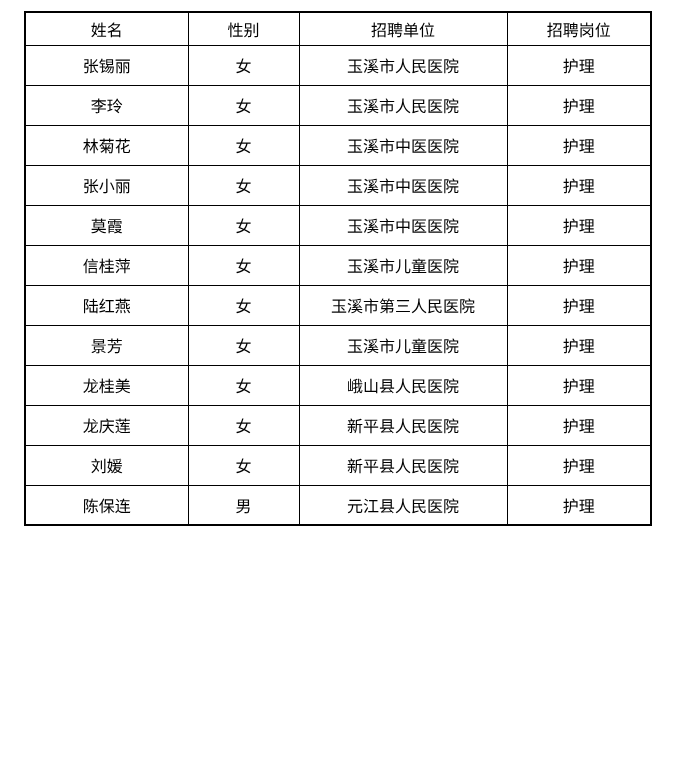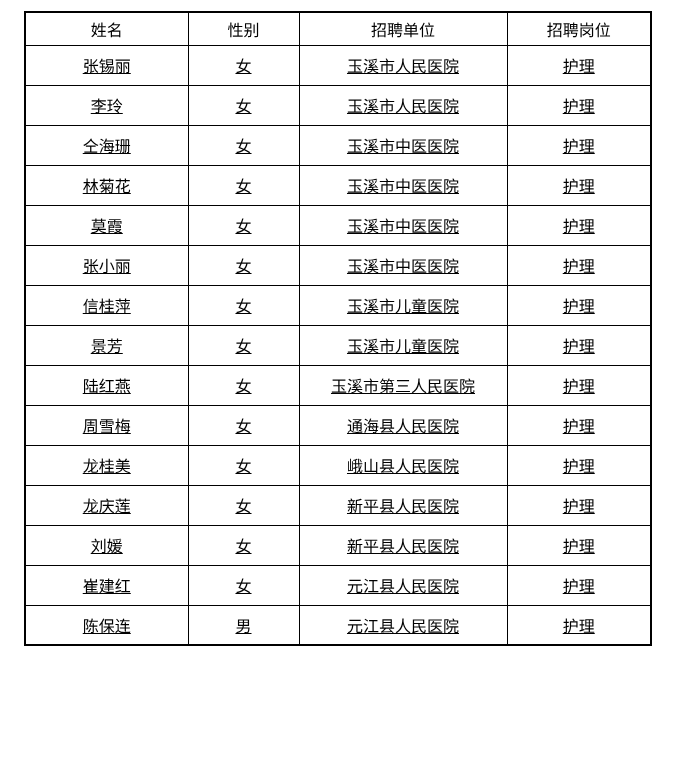--- a/index.html
+++ b/index.html
@@ -32,21 +32,21 @@
     text-align: center;
     vertical-align: middle;
     font-size: 16px;
     font-weight: normal;
     padding: 0;
     overflow: hidden;
     white-space: nowrap;
     color: #000000;
   }
   table.roster thead tr { height: 33px; margin-left: 48px; }
-  table.roster tbody tr { height: 40px; text-decoration: underline; }
+  table.roster tbody tr { height: 40px; }
   col.c1 { width: 163px; }
   col.c2 { width: 111px; }
   col.c3 { width: 208px; }
   col.c4 { width: 144px; }
 </style>
 </head>
 <body style="background: rgb(255, 255, 255); color: rgb(0, 0, 0);">
 
 <div class="table-wrap">
   <table class="roster">
@@ -71,65 +71,53 @@
           <td>玉溪市人民医院</td>
           <td>护理</td>
         </tr>
         <tr>
           <td>李玲</td>
           <td>女</td>
           <td>玉溪市人民医院</td>
           <td>护理</td>
         </tr>
         <tr>
-          <td>仝海珊</td>
+          <td>林菊花</td>
           <td>女</td>
           <td>玉溪市中医医院</td>
           <td>护理</td>
         </tr>
         <tr>
-          <td>林菊花</td>
+          <td>张小丽</td>
           <td>女</td>
           <td>玉溪市中医医院</td>
           <td>护理</td>
         </tr>
         <tr>
           <td>莫霞</td>
           <td>女</td>
           <td>玉溪市中医医院</td>
           <td>护理</td>
         </tr>
         <tr>
-          <td>张小丽</td>
-          <td>女</td>
-          <td>玉溪市中医医院</td>
-          <td>护理</td>
-        </tr>
-        <tr>
           <td>信桂萍</td>
-          <td>女</td>
-          <td>玉溪市儿童医院</td>
-          <td>护理</td>
-        </tr>
-        <tr>
-          <td>景芳</td>
           <td>女</td>
           <td>玉溪市儿童医院</td>
           <td>护理</td>
         </tr>
         <tr>
           <td>陆红燕</td>
           <td>女</td>
           <td>玉溪市第三人民医院</td>
           <td>护理</td>
         </tr>
         <tr>
-          <td>周雪梅</td>
+          <td>景芳</td>
           <td>女</td>
-          <td>通海县人民医院</td>
+          <td>玉溪市儿童医院</td>
           <td>护理</td>
         </tr>
         <tr>
           <td>龙桂美</td>
           <td>女</td>
           <td>峨山县人民医院</td>
           <td>护理</td>
         </tr>
         <tr>
           <td>龙庆莲</td>
@@ -137,26 +125,20 @@
           <td>新平县人民医院</td>
           <td>护理</td>
         </tr>
         <tr>
           <td>刘媛</td>
           <td>女</td>
           <td>新平县人民医院</td>
           <td>护理</td>
         </tr>
         <tr>
-          <td>崔建红</td>
-          <td>女</td>
-          <td>元江县人民医院</td>
-          <td>护理</td>
-        </tr>
-        <tr>
           <td>陈保连</td>
           <td>男</td>
           <td>元江县人民医院</td>
           <td>护理</td>
         </tr>
       </tbody>
   </table>
 </div>
 
 </body></html>

